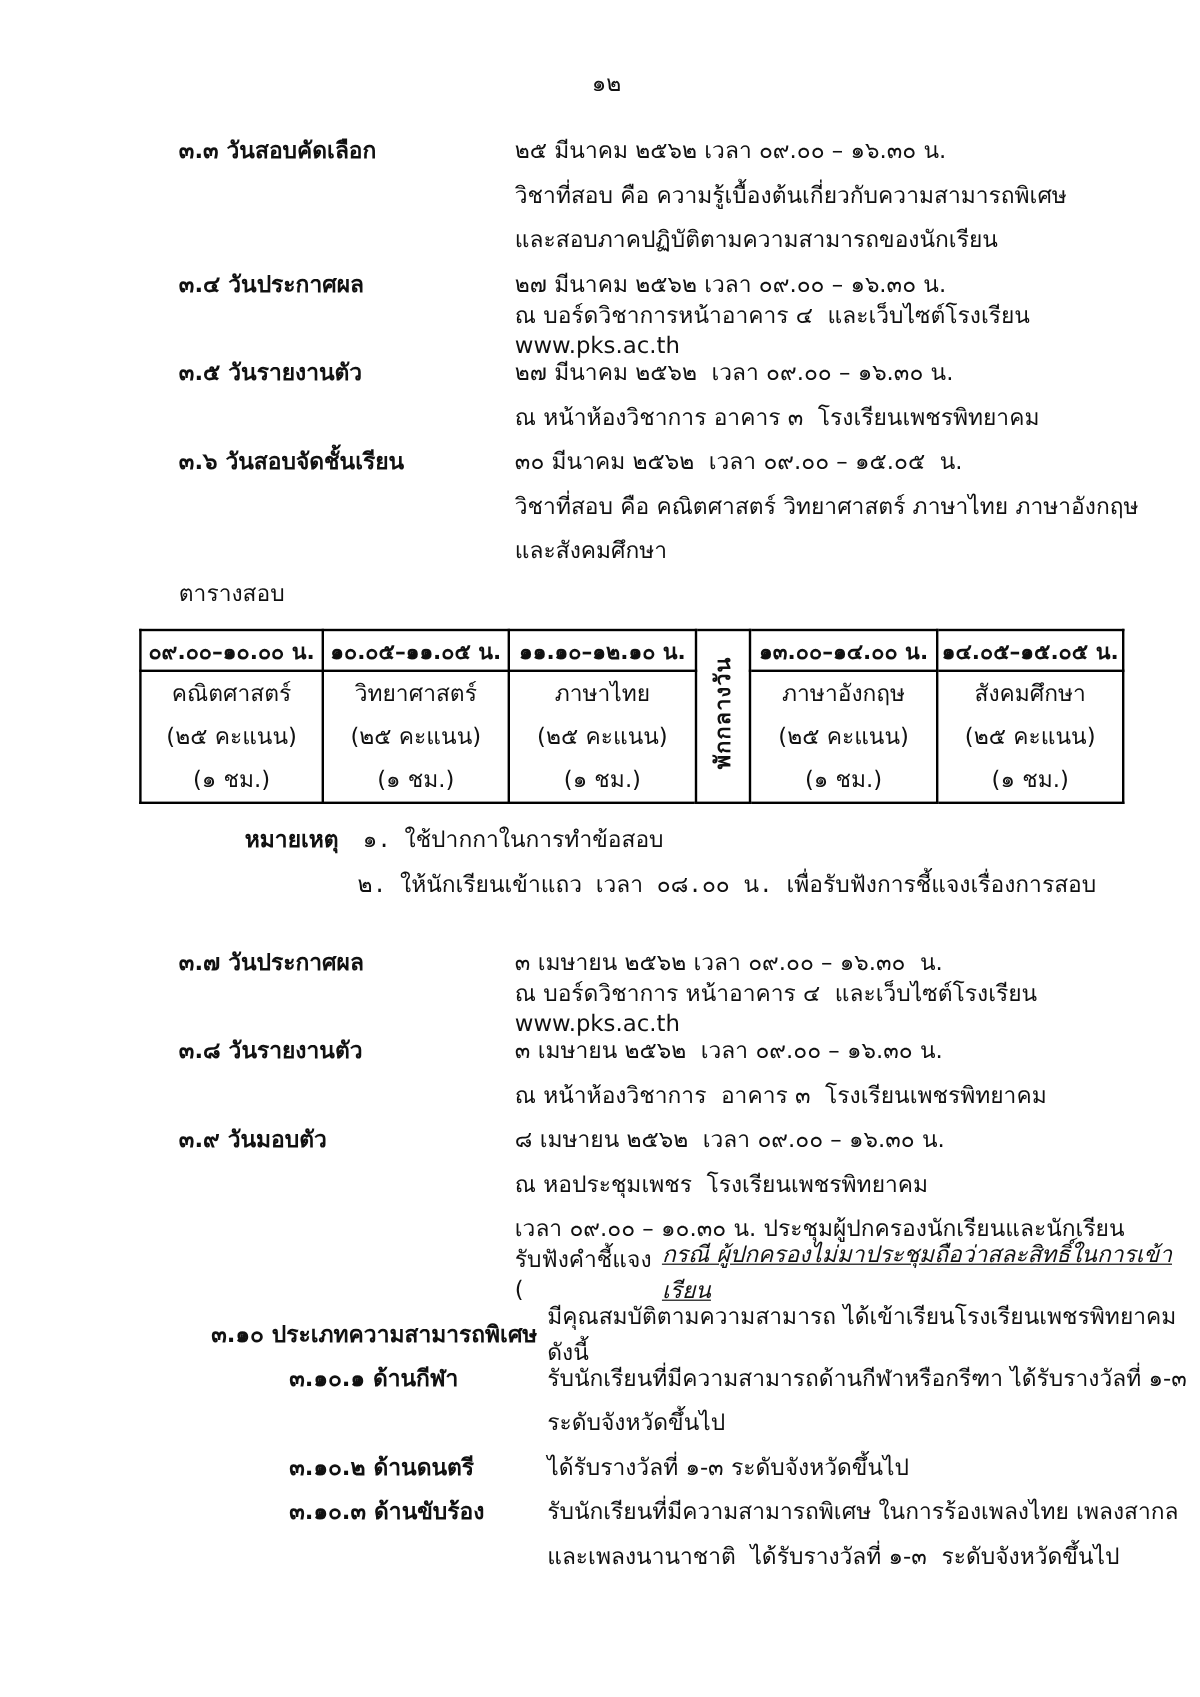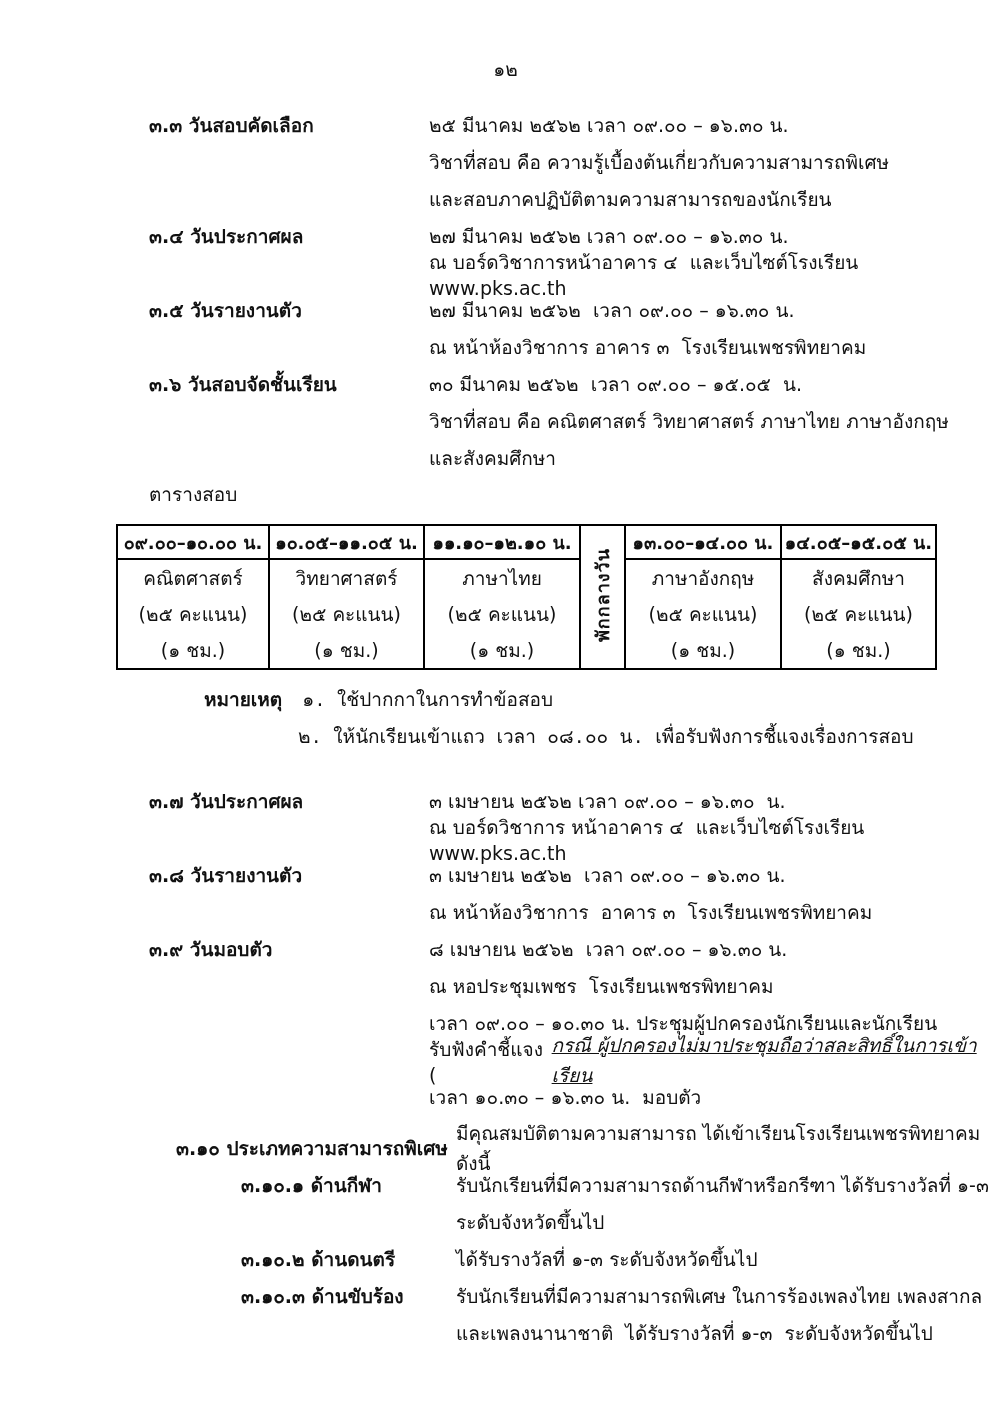--- a/index.html
+++ b/index.html
@@ -181,21 +181,20 @@
     <div class="sec">
       <div class="sec-label">๓.๙ วันมอบตัว</div>
       <div class="sec-content">
         <div class="ln">๘ เมษายน ๒๕๖๒  เวลา ๐๙.๐๐ – ๑๖.๓๐ น.</div>
         <div class="ln">ณ หอประชุมเพชร  โรงเรียนเพชรพิทยาคม</div>
         <div class="ln">เวลา ๐๙.๐๐ – ๑๐.๓๐ น. ประชุมผู้ปกครองนักเรียนและนักเรียน</div>
         <div class="ln">
           <span>รับฟังคำชี้แจง (</span>
           <span class="clause-u">กรณี ผู้ปกครองไม่มาประชุมถือว่าสละสิทธิ์ในการเข้าเรียน</span>
         </div>
-        <div class="ln">เวลา ๑๐.๓๐ – ๑๖.๓๐ น.  มอบตัว</div>
       </div>
     </div>
 
   </div>
 
   <div class="sections sections-310">
 
     <div class="sec">
       <div class="sec-label">๓.๑๐ ประเภทความสามารถพิเศษ</div>
       <div class="sec-content">

